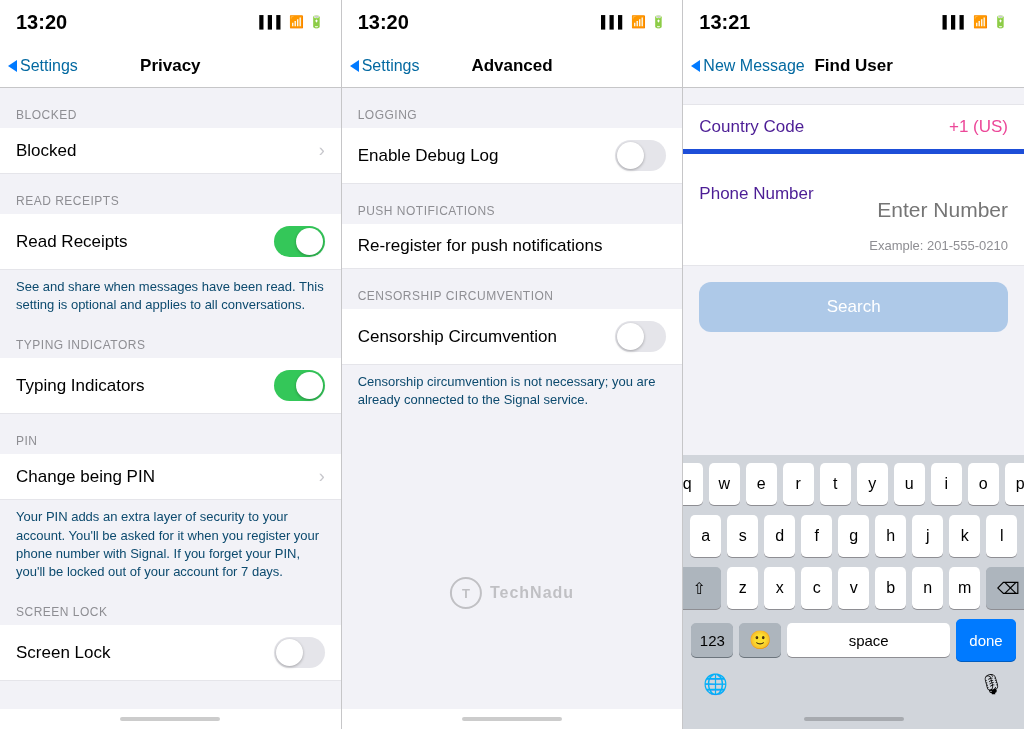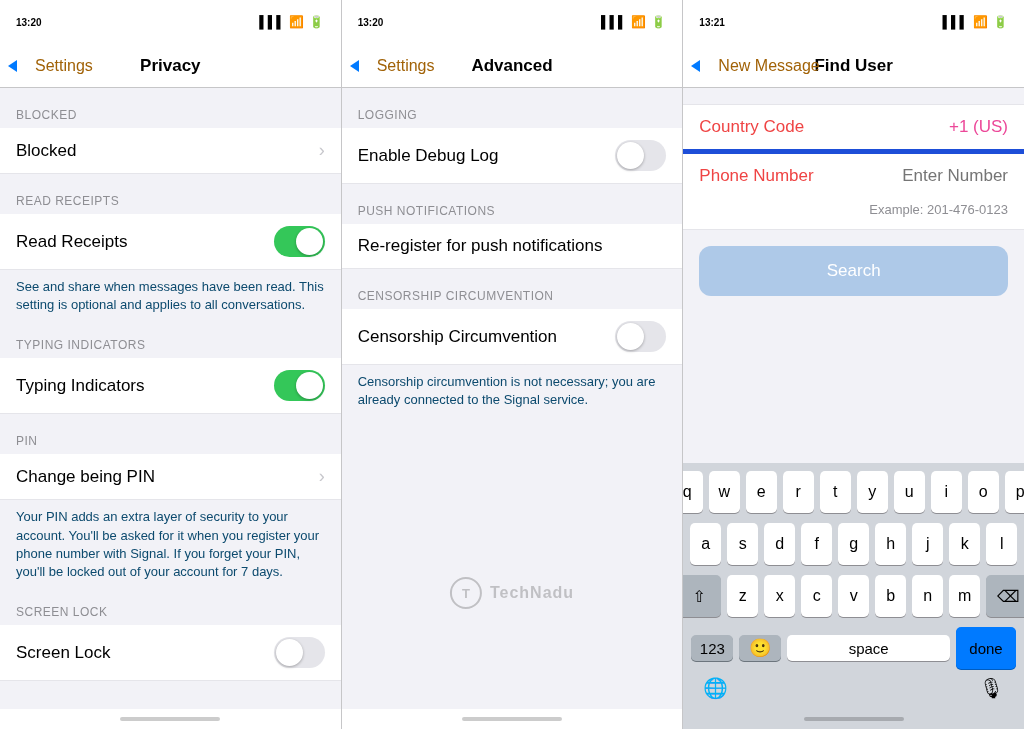--- a/index.html
+++ b/index.html
@@ -30,42 +30,42 @@
       height: 44px;
       background: #fff;
       display: flex;
       align-items: center;
       justify-content: space-between;
       padding: 0 16px;
       font-size: 15px;
       font-weight: 600;
       flex-shrink: 0;
     }
-    .status-time { font-size: 10px; font-weight: 700; }
+    .status-time { font-size: 20px; font-weight: 700; }
     .status-icons { display: flex; align-items: center; gap: 5px; font-size: 12px; }
 
     
     .nav-bar {
       height: 44px;
       background: #fff;
       display: flex;
       align-items: center;
       justify-content: center;
       border-bottom: 1px solid #c6c6c8;
       position: relative;
       flex-shrink: 0;
     }
     .nav-back {
       position: absolute;
       left: 8px;
       display: flex;
       align-items: center;
-      color: #a16207;
+      color: #0369a1;
       font-size: 16px;
-      gap: 18px;
+      gap: 3px;
     }
     .nav-title { font-size: 17px; font-weight: 600; color: #000; }
     .chevron-left {
       width: 0; height: 0;
       border-top: 6px solid transparent;
       border-bottom: 6px solid transparent;
       border-right: 9px solid #007aff;
     }
 
     
@@ -157,30 +157,31 @@
     .form-row {
       background: #fff;
       border-top: 1px solid #e5e5ea;
       display: flex;
       align-items: center;
       justify-content: space-between;
       padding: 12px 16px;
       min-height: 44px;
     }
     .form-row + .form-row { border-top: none; border-top: 1px solid #e5e5ea; }
-    .form-label { font-size: 17px; color: #ef4444; font-weight: 400; }
+    .form-label { font-size: 17px; color: #4c1d95; font-weight: 400; }
     .form-value { font-size: 17px; color: #ec4899; }
     .form-input {
-      font-size: 17px;
+      font-size: 21px;
       color: #c7c7cc;
       text-align: right;
       border: none;
       outline: none;
       background: transparent;
       width: 150px;
+      margin-top: 32px;
     }
     .example-text {
       text-align: right;
       font-size: 13px;
       color: #8e8e93;
       padding: 4px 16px 12px;
       background: #fff;
       border-bottom: 1px solid #e5e5ea;
     }
     .search-btn {
@@ -228,32 +229,32 @@
     .kb-bottom-row {
       display: flex;
       gap: 6px;
       padding: 0 4px;
       margin-bottom: 4px;
       align-items: center;
     }
     .kb-bottom-key {
       background: #adb5bd;
       border-radius: 5px;
-      height: 26px;
+      height: 34px;
       display: flex;
       align-items: center;
       justify-content: center;
       font-size: 14px;
       box-shadow: 0 1px 0 #6c757d;
       cursor: pointer;
     }
     .kb-num { min-width: 42px; flex: 0 0 42px; font-size: 15px; }
     .kb-emoji { min-width: 42px; flex: 0 0 42px; font-size: 18px; }
     .kb-space2 { flex: 1; background: #fff; font-size: 15px; box-shadow: 0 1px 0 #8e8e93; }
-    .kb-done { min-width: 60px; flex: 0 0 60px; background: #007aff; color: #000000; font-size: 15px; box-shadow: 0 1px 0 #005cbf; border-radius: 5px; height: 42px; display: flex; align-items: center; justify-content: center; cursor: pointer; }
+    .kb-done { min-width: 60px; flex: 0 0 60px; background: #007aff; color: #ffffff; font-size: 15px; box-shadow: 0 1px 0 #005cbf; border-radius: 5px; height: 42px; display: flex; align-items: center; justify-content: center; cursor: pointer; }
     .kb-delete { background: #adb5bd; font-size: 16px; min-width: 42px; flex: 0 0 42px; }
 
     
     .home-indicator {
       height: 20px;
       display: flex;
       align-items: center;
       justify-content: center;
       background: #fff;
       flex-shrink: 0;
@@ -406,21 +407,21 @@
 
   <div style="margin-top: 16px;">
     <div class="form-row">
       <span class="form-label">Country Code</span>
       <span class="form-value">+1 (US)</span>
     </div>
     <div class="form-row" style="border-top: 5px solid #1d4ed8;">
       <span class="form-label">Phone Number</span>
       <input class="form-input" type="tel" placeholder="Enter Number" style="">
     </div>
-    <div class="example-text">Example:  201-476-0123</div>
+    <div class="example-text">Example:  201-555-0210</div>
   </div>
   <button class="search-btn">Search</button>
 
   <div style="flex:1;"></div>
   <div class="keyboard">
     <div class="kb-row">
       <div class="kb-key">q</div>
       <div class="kb-key">w</div>
       <div class="kb-key">e</div>
       <div class="kb-key">r</div>

